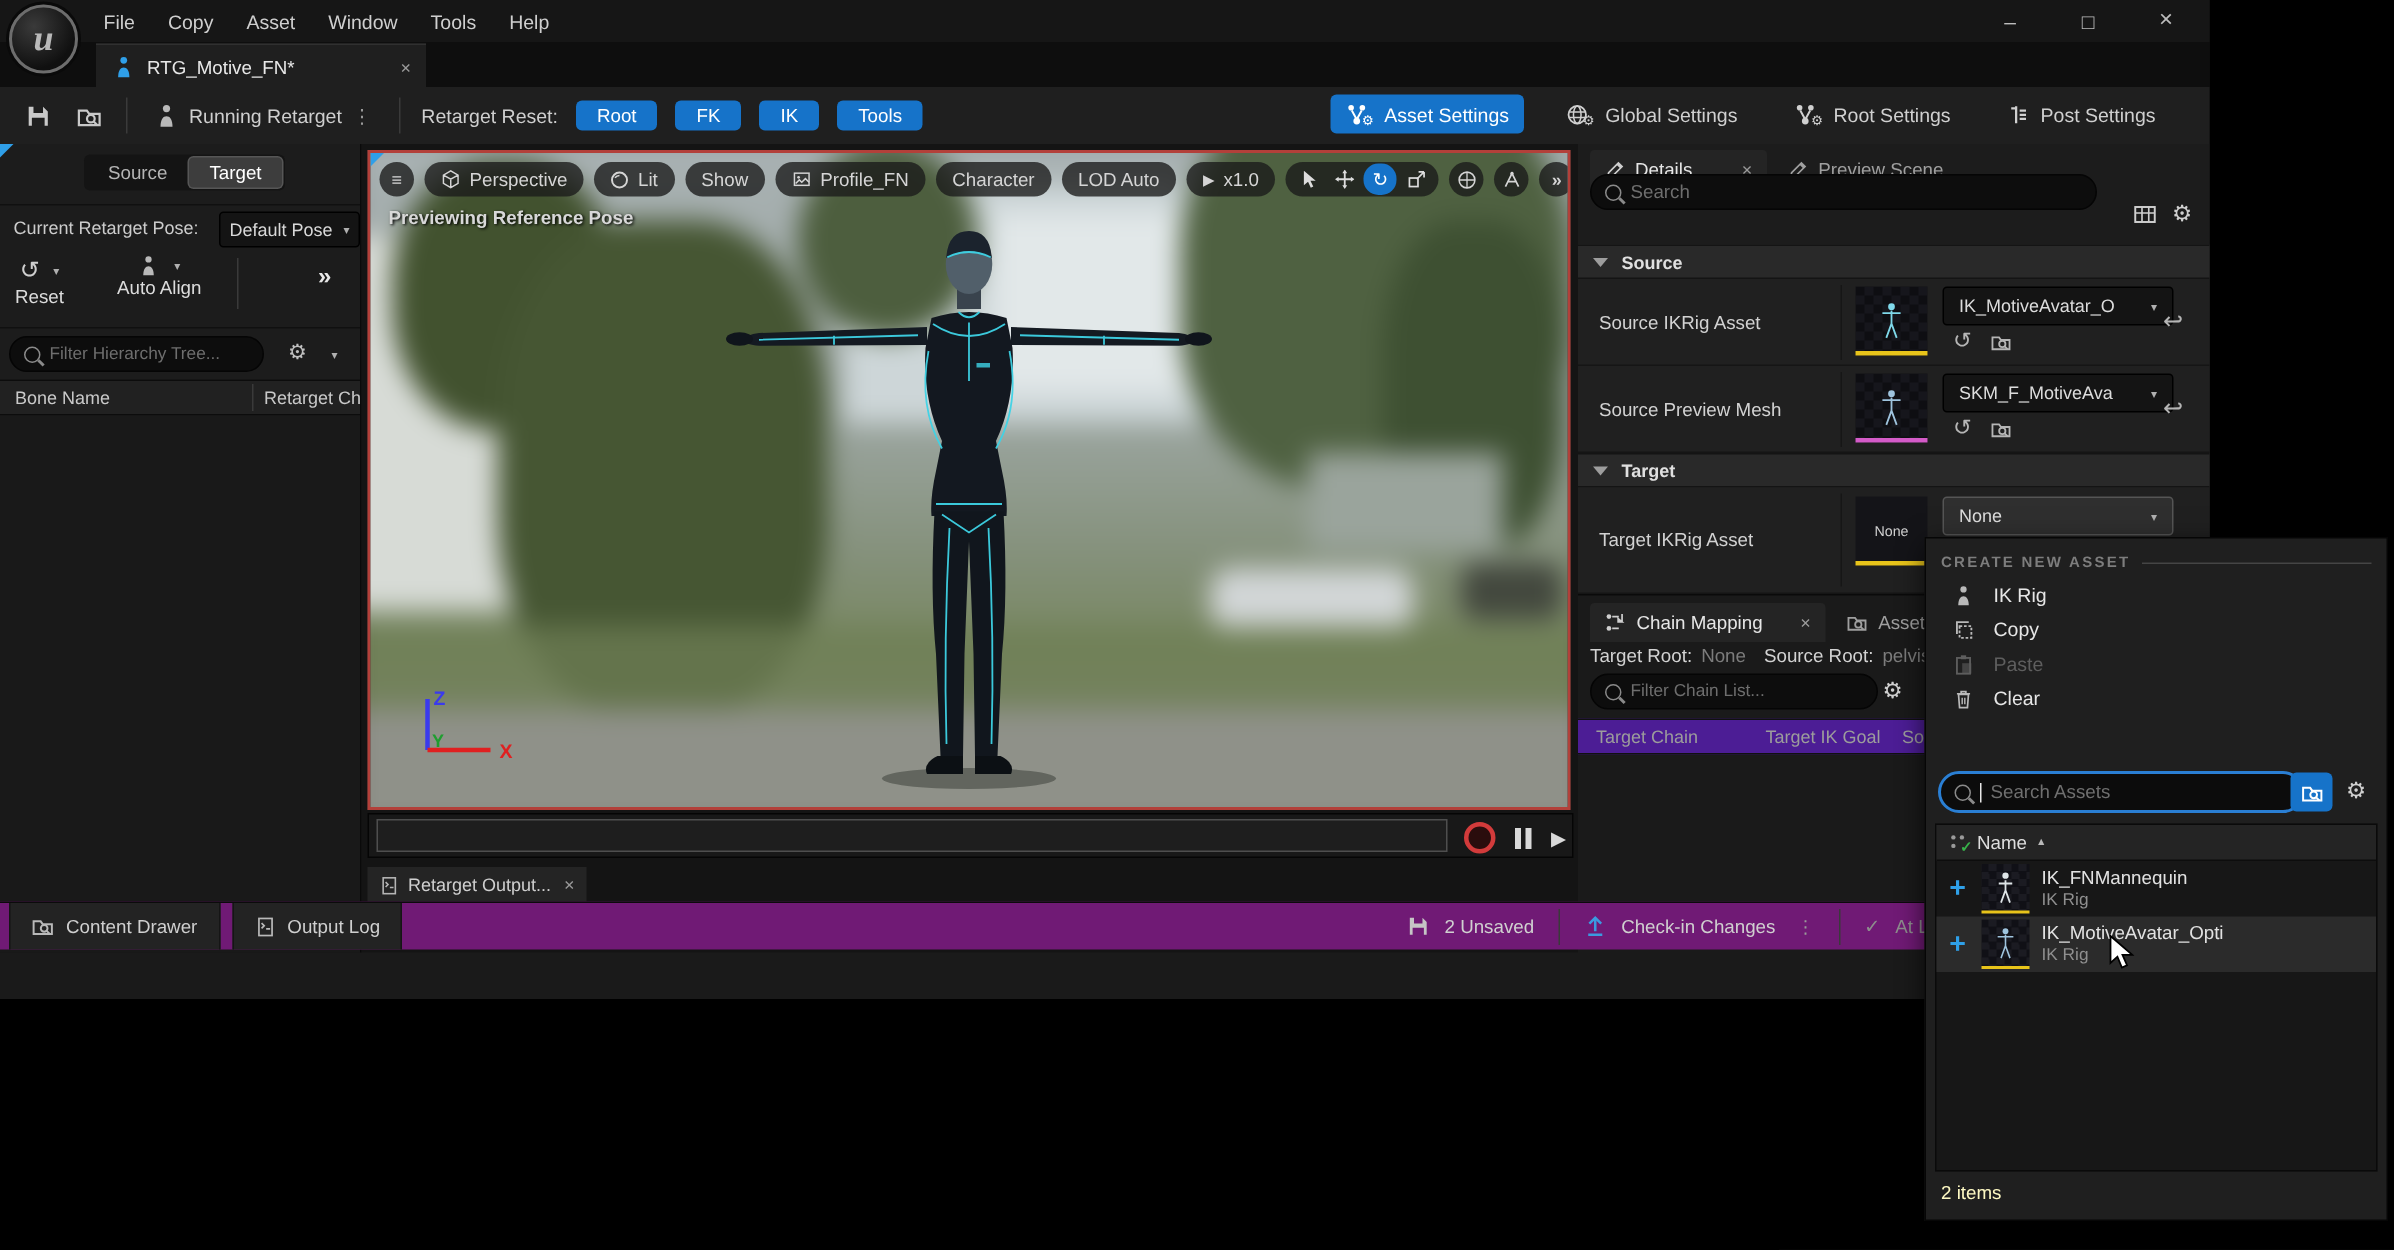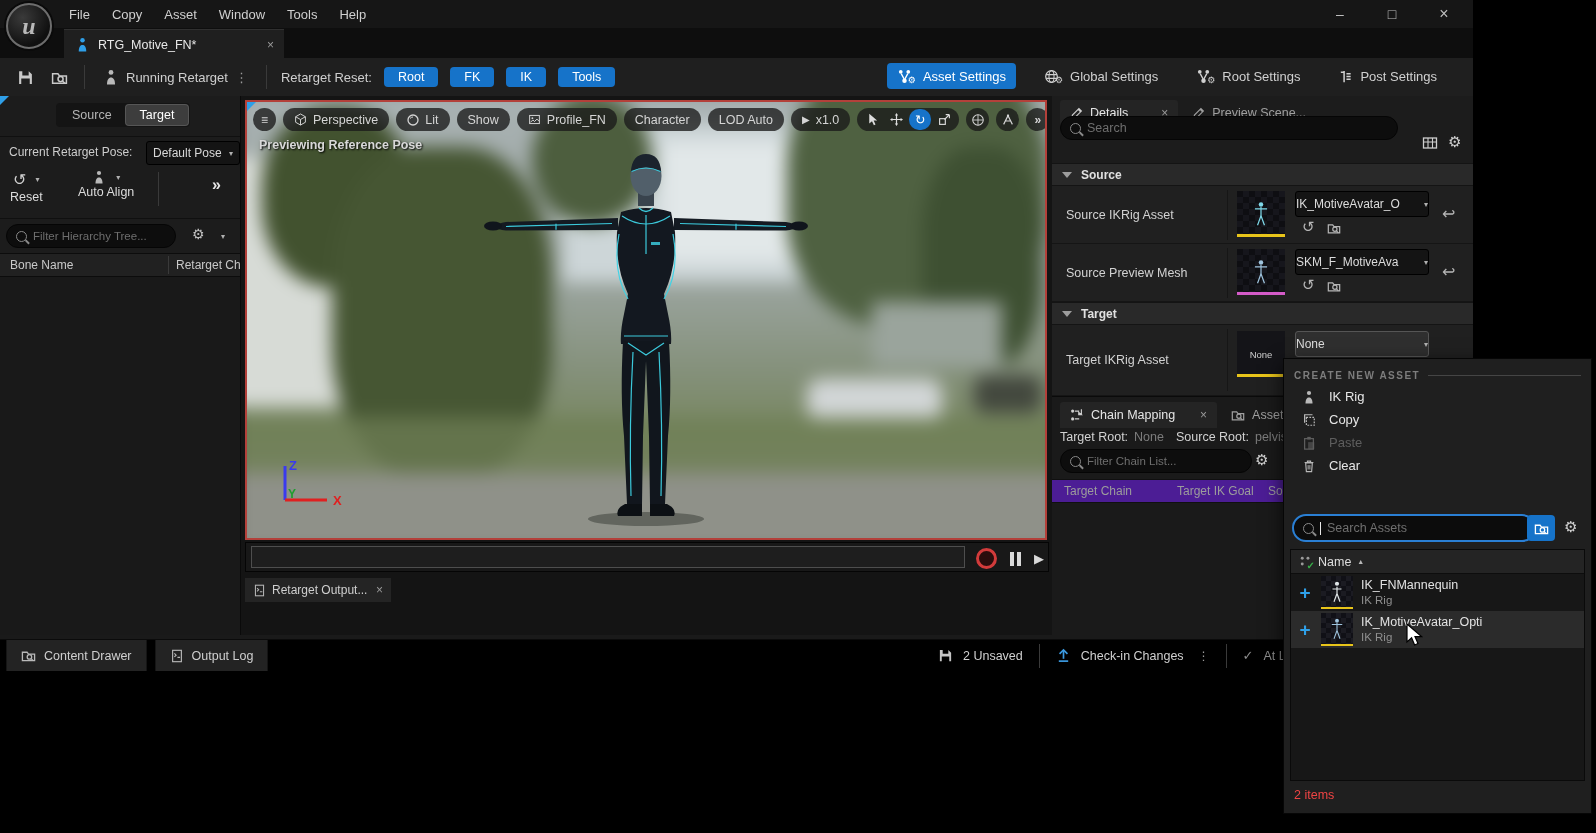--- a/index.html
+++ b/index.html
@@ -75,28 +75,28 @@
   .sechdr{position:absolute;left:0;width:421px;height:23px;background:#292929;border-top:1px solid #141414;
           border-bottom:1px solid #141414;display:flex;align-items:center;gap:9px;padding-left:10px;
           font-weight:bold;color:#e0e0e0;box-sizing:border-box;}
   .tri{width:0;height:0;border-left:5px solid transparent;border-right:5px solid transparent;border-top:6px solid #9d9d9d;}
   .drow{position:absolute;left:0;width:421px;border-bottom:1px solid #151515;background:#202020;box-sizing:border-box;}
   .dlabel{position:absolute;left:14px;top:50%;transform:translateY(-50%);color:#d2d2d2;font-size:12.5px;}
   .thumb{position:absolute;width:48px;background:repeating-conic-gradient(#16161c 0 25%,#0e0e12 0 50%) 0 0/12px 12px;
          display:flex;align-items:center;justify-content:center;}
   .thumb .ub{position:absolute;left:0;bottom:0;width:100%;height:3px;}
   .assetdd{position:absolute;background:#141414;border:1px solid #000;border-radius:3px;height:24px;display:flex;
-           align-items:center;justify-content:space-between;padding:0 0;color:#dcdcdc;font-size:12px;white-space:nowrap;overflow:hidden;}
+           align-items:center;justify-content:space-between;padding:0 10px;color:#dcdcdc;font-size:12px;white-space:nowrap;overflow:hidden;}
   .miniico{color:#b5b5b5;font-size:15px;}
   .undo{position:absolute;color:#b5b5b5;font-size:16px;}
   #scrollbar{position:absolute;left:402px;top:72px;width:8px;height:88px;background:#5c5c5c;border-radius:4px;}
   
   #chain{position:absolute;left:0;top:300px;width:421px;height:239px;background:#1a1a1a;border-top:1px solid #0a0a0a;}
   
-  #statusbar{position:absolute;left:0;top:639px;width:1473px;height:31px;background:#000000;border-top:1px solid #0b0b0b;}
+  #statusbar{position:absolute;left:0;top:601px;width:1473px;height:31px;background:#701a75;border-top:1px solid #0b0b0b;}
   .stbtn{display:flex;align-items:center;gap:8px;height:31px;padding:0 14px;color:#cfcfcf;font-size:12.5px;background:#232323;border-right:1px solid #151515;border-left:1px solid #151515;}
   
   #popup{position:absolute;left:1283px;top:358px;width:307px;height:454px;background:#1f1f1f;
          border:1px solid #060606;box-shadow:0 6px 18px rgba(0,0,0,.7);z-index:50;}
   .pophdr{display:flex;align-items:center;gap:8px;padding:0 10px;height:20px;color:#7d7d7d;font-size:10px;font-weight:bold;letter-spacing:1.5px;}
   .pophdr .line{flex:1;height:1px;background:#454545;}
   .popitem{display:flex;align-items:center;gap:13px;height:23px;padding:0 10px 0 18px;color:#e6e6e6;font-size:13px;}
   .popitem.disabled{color:#5e5e5e;}
   #pop-search{position:absolute;left:8px;top:155px;width:222px;height:24px;background:#0c0c0c;border:2px solid #2a7fd4;
               border-radius:14px;display:flex;align-items:center;gap:6px;padding:0 9px;color:#6f6f6f;font-size:12.5px;}
@@ -104,21 +104,21 @@
              display:flex;align-items:center;justify-content:center;color:#fff;}
   #pop-list{position:absolute;left:6px;top:190px;width:295px;height:232px;background:#171717;border:1px solid #0a0a0a;box-sizing:border-box;}
   #pop-list-hdr{height:23px;background:#242424;display:flex;align-items:center;gap:6px;padding:0 8px;border-bottom:1px solid #0d0d0d;color:#dedede;font-size:12.5px;}
   .poprow{height:37px;display:flex;align-items:center;gap:8px;padding:0 6px;}
   .poprow.hover{background:#2b2b2b;}
   .plus{color:#2fa0e8;font-size:19px;font-weight:bold;width:16px;text-align:center;}
   .pthumb{width:32px;height:31px;position:relative;background:repeating-conic-gradient(#1b1b22 0 25%,#101016 0 50%) 0 0/10px 10px;
           display:flex;align-items:center;justify-content:center;border-bottom:2px solid #e8c41a;}
   .pname{color:#e2e2e2;font-size:12.5px;line-height:15px;}
   .ptype{color:#8f8f8f;font-size:11.5px;line-height:14px;}
-  #pop-count{position:absolute;left:10px;top:429px;color:#ef4444;font-size:12.5px;}
+  #pop-count{position:absolute;left:10px;top:429px;color:#fef9c3;font-size:12.5px;}
   
   #cursor{position:absolute;left:1406px;top:623px;z-index:100;}
 </style>
 </head>
 <body>
 
 <svg width="0" height="0" style="position:absolute">
   <defs>
     <symbol id="sym-save" viewBox="0 0 16 16">
         <path d="M2,2h9l3,3v9H2z M5,2v4h6V2z M4,9h8v5H4z" fill="currentColor" fill-rule="evenodd"></path>

